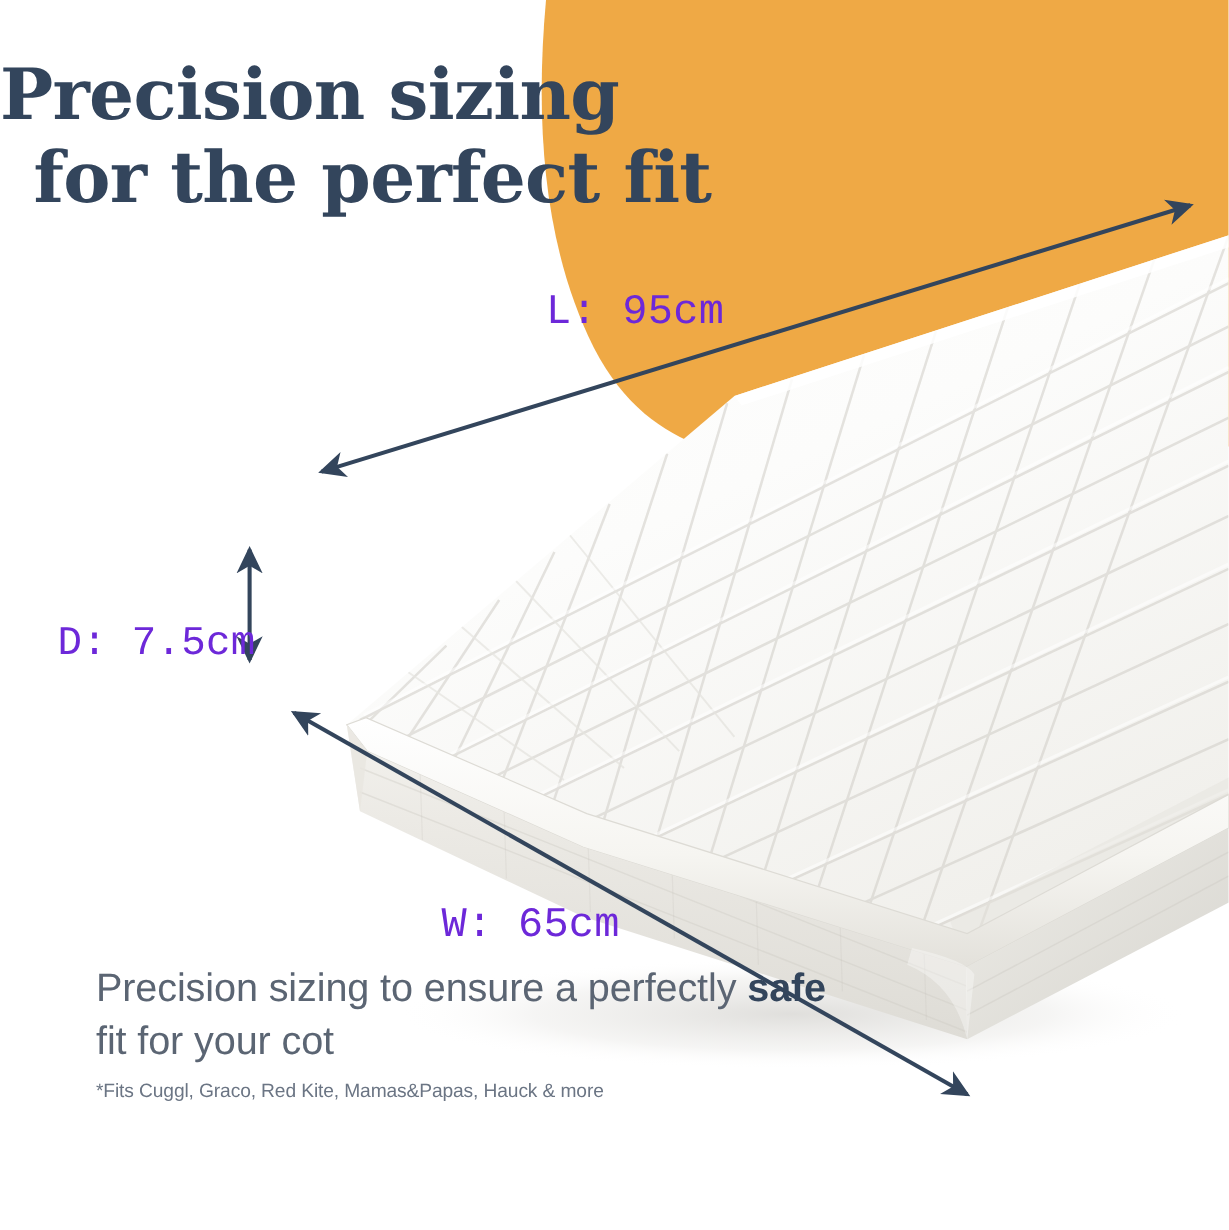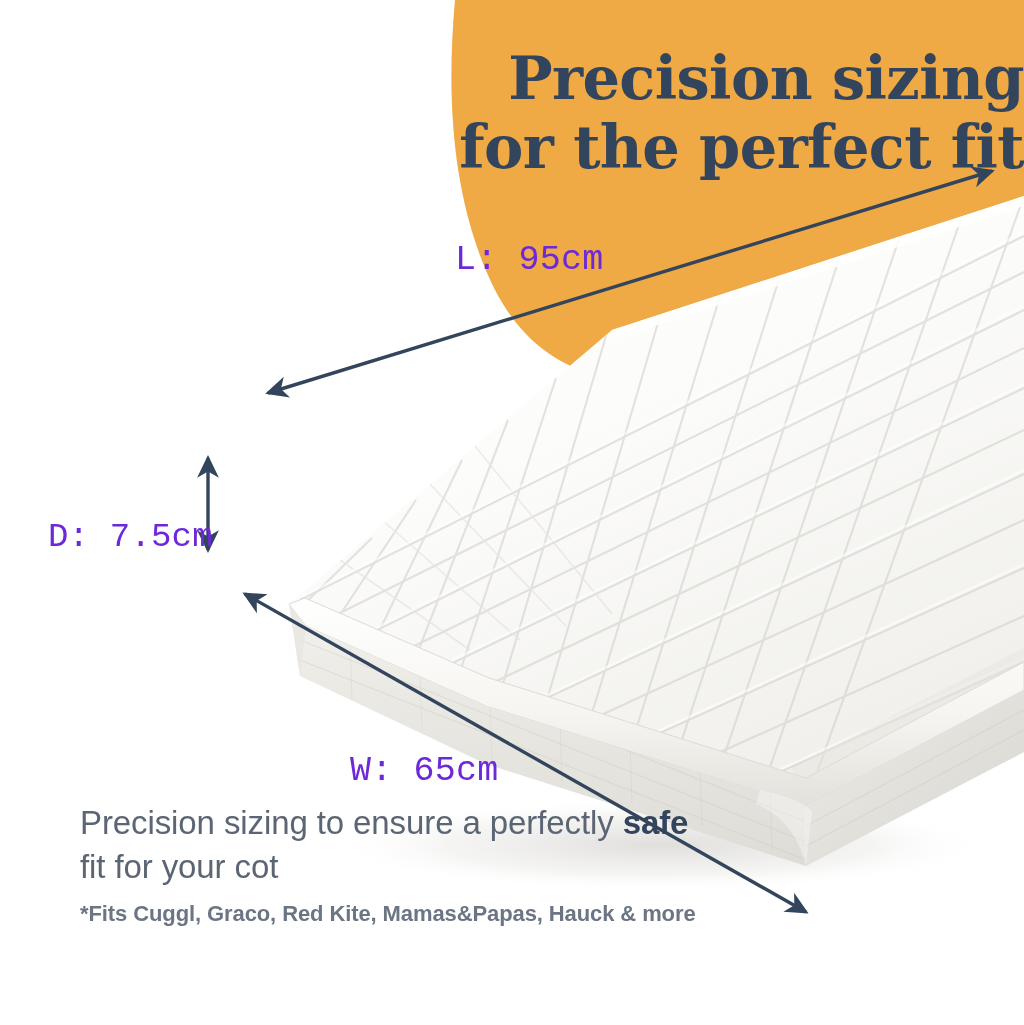--- a/index.html
+++ b/index.html
@@ -26,21 +26,21 @@
     width: 1024px; height: 1025px;
     pointer-events: none;
   }
 
   
   .headline {
     position: absolute;
     left: 0;
     top: 44px;
     width: 1024px;
-    text-align: right;
+    text-align: left;
     color: #33455c;
     font-family: "DejaVu Serif", "Liberation Serif", serif;
     font-weight: bold;
     font-size: 59px;
     line-height: 1.17;
     letter-spacing: -0.6px;
     z-index: 6;
   }
   .headline .l1 { display: block; }
   .headline .l2 { display: block; margin-left: 28px; }
@@ -77,21 +77,21 @@
     letter-spacing: 0.2px;
   }
   #label-depth {
     left: 48px;
     top: 480px;
     font-size: 34px;
     letter-spacing: 0.2px;
     margin-top: 38px;
   }
   #label-width {
-    left: 350px;
+    left: 368px;
     top: 751px;
     font-size: 35px;
     letter-spacing: 0.2px;
   }
 
   
   .copy-block {
     position: absolute;
     left: 80px;
     top: 795px;
@@ -122,24 +122,24 @@
     color: #5b6573;
     font-weight: 400;
     letter-spacing: -0.1px;
   }
   .tagline .t-strong {
     font-weight: bold;
     color: #33455c;
   }
   .footnote {
     margin-top: 12px;
-    font-size: 22px;
+    font-size: 16px;
     line-height: 1.3;
     color: #6b7584;
-    font-weight: 700;
+    font-weight: 400;
     letter-spacing: -0.1px;
     white-space: nowrap;
   }
 </style>
 </head>
 <body>
 
 <div id="stage">
 
   <svg class="blob-layer" viewBox="0 0 1024 1025">

